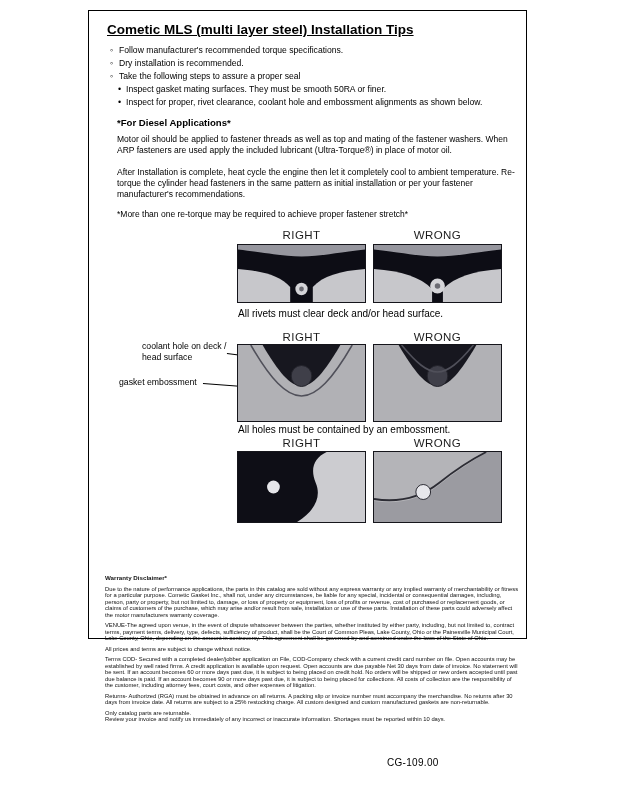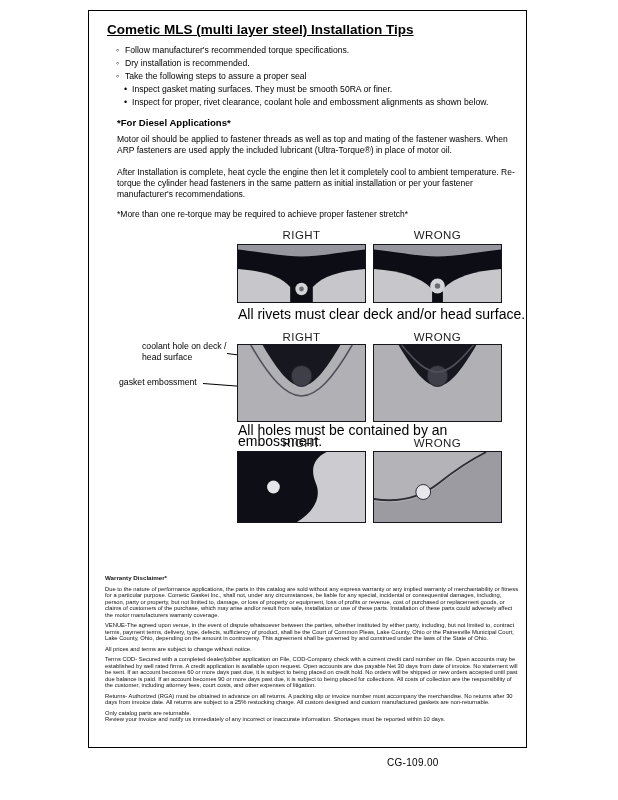--- a/index.html
+++ b/index.html
@@ -2,39 +2,39 @@
 <html><head>
 <meta charset="utf-8">
 <style>
   * { margin:0; padding:0; box-sizing:border-box; }
   html,body { background:#ffffff; }
   body {
     width:618px; height:800px; position:relative; overflow:hidden;
     font-family:"Liberation Sans","DejaVu Sans",sans-serif; color:#000;
   }
   .frame {
-    position:absolute; left:88px; top:10px; width:439px; height:738px;
+    position:absolute; left:88px; top:10px; width:439px; height:629px;
     border:1.5px solid #000;
   }
   .abs { position:absolute; }
   .title { left:18px; top:11px; font-size:13.5px; font-weight:bold; text-decoration:underline; white-space:nowrap; }
-  .tips { left:27px; top:33px; font-size:8.6px; }
+  .tips { left:21px; top:33px; font-size:8.6px; }
   .tip { line-height:12.9px; white-space:nowrap; }
   .tip::before { content:"◦"; display:inline-block; width:9px; font-size:9px; }
   .tip.sub { margin-left:8px; }
   .tip.sub::before { content:"•"; width:8px; }
   .h2 { left:28px; top:106px; font-size:9.6px; font-weight:bold; }
   .para { left:28px; width:406px; font-size:8.5px; line-height:11px; }
   .p1 { top:123px; }
   .p2 { top:156px; }
   .note { top:198px; white-space:nowrap; }
   .dlabel { width:129px; text-align:center; font-size:11.5px; letter-spacing:0.4px; color:#1c1c1c; }
   .panel { width:129px; border:1px solid #15151b; font-size:0; }
   .panel svg { display:block; width:100%; height:100%; }
-  .caption { font-size:14px; line-height:10.6px; }
+  .caption { font-size:10px; line-height:10.6px; }
   .callout { font-size:8.7px; line-height:10.6px; }
   .leader { position:absolute; height:1px; background:#000; transform-origin:0 0; }
   .disclaimer { left:16px; top:564px; width:416px; font-size:5.8px; line-height:6.5px; color:#111; }
   .dhead { font-size:6.2px; font-weight:bold; margin-bottom:4px; }
   .disclaimer p { margin-top:4px; }
   .disclaimer p.tight { margin-top:0; }
   .code { font-size:10px; letter-spacing:0.3px; }
 </style>
 </head>
 <body>

